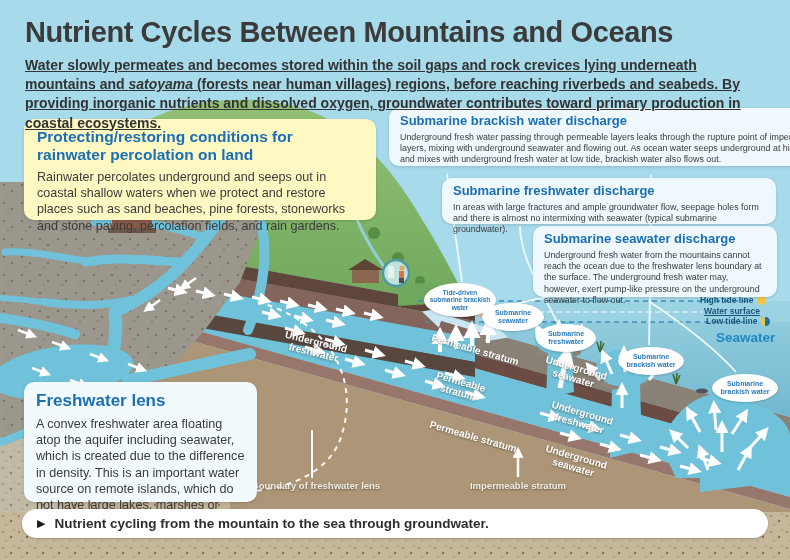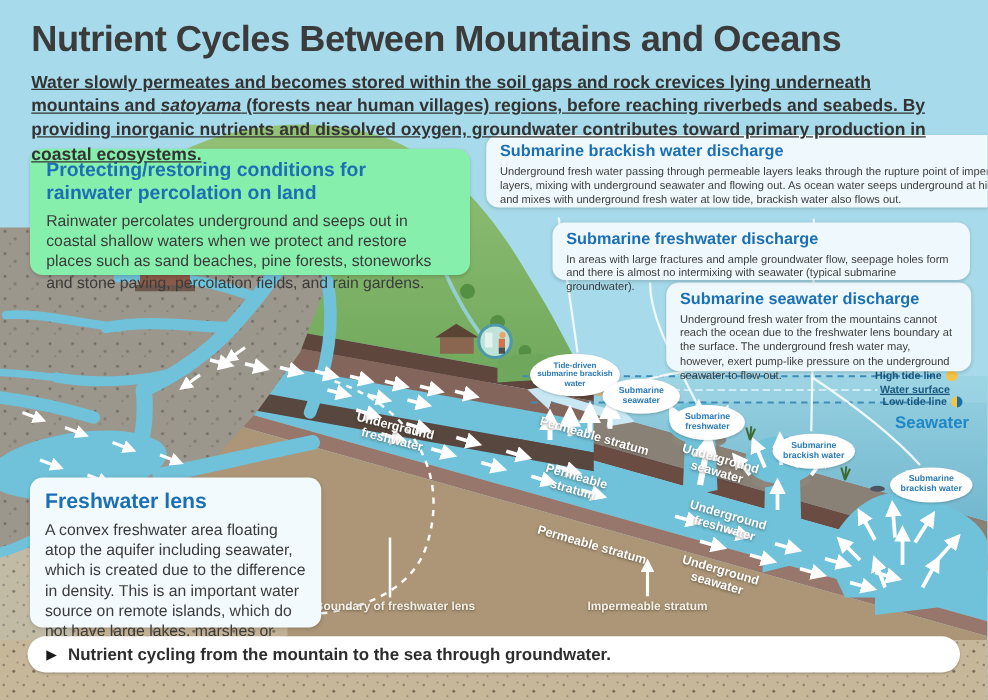--- a/index.html
+++ b/index.html
@@ -9,21 +9,21 @@
   #art{position:absolute;left:0;top:0;z-index:1;}
   
   #header{position:absolute;left:25px;top:16px;width:742px;z-index:6;}
   #page-title{font-size:29px;font-weight:bold;color:#3B3B3B;letter-spacing:-0.4px;margin:0 0 7px 0;}
   #intro{font-size:14px;line-height:1.37;color:#333;font-weight:bold;font-weight:600;text-decoration:underline;}
   #intro .it{font-style:italic;}
   
   .box{position:absolute;z-index:5;border-radius:10px;box-shadow:0 1px 3px rgba(0,0,0,.15);box-sizing:border-box;}
   .box h3{margin:0;color:#1B6FB5;line-height:1.15;}
   .box p{margin:3px 0 0 0;color:#3B3B3B;}
-  #box-rainwater{left:24px;top:119px;width:352px;height:101px;background:#86efac;padding:9px 13px;}
+  #box-rainwater{left:24px;top:119px;width:352px;height:101px;background:#fef9c3;padding:9px 13px;}
   #box-rainwater h3{font-size:15.5px;}
   #box-rainwater p{font-size:12.6px;line-height:1.3;margin-top:5px;}
   #box-brackish{left:389px;top:108px;width:450px;height:58px;background:#EFF8FC;padding:6px 11px;}
   #box-freshdis{left:442px;top:178px;width:334px;height:46px;background:#EFF8FC;padding:6px 11px;}
   #box-seadis{left:533px;top:226px;width:244px;height:71px;background:#EFF8FC;padding:6px 11px;}
   #box-brackish h3,#box-freshdis h3,#box-seadis h3{font-size:13px;}
   #box-brackish p,#box-freshdis p,#box-seadis p{font-size:8.9px;line-height:1.26;}
   #box-lens{left:24px;top:382px;width:233px;height:120px;background:#F2FAFD;padding:9px 12px;}
   #box-lens h3{font-size:17px;}
   #box-lens p{font-size:12.6px;line-height:1.3;margin-top:5px;}

